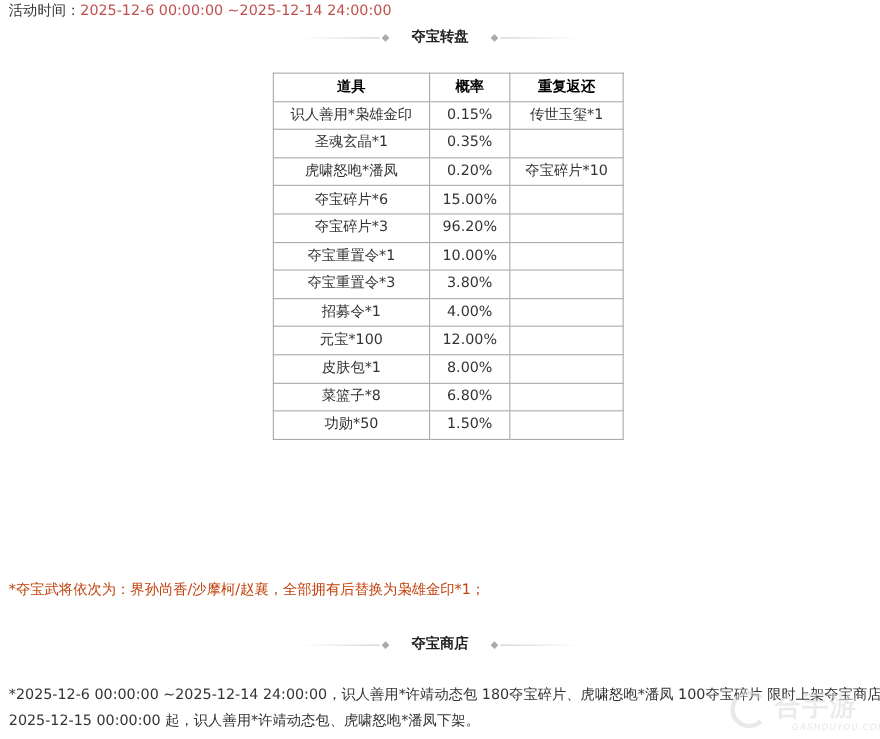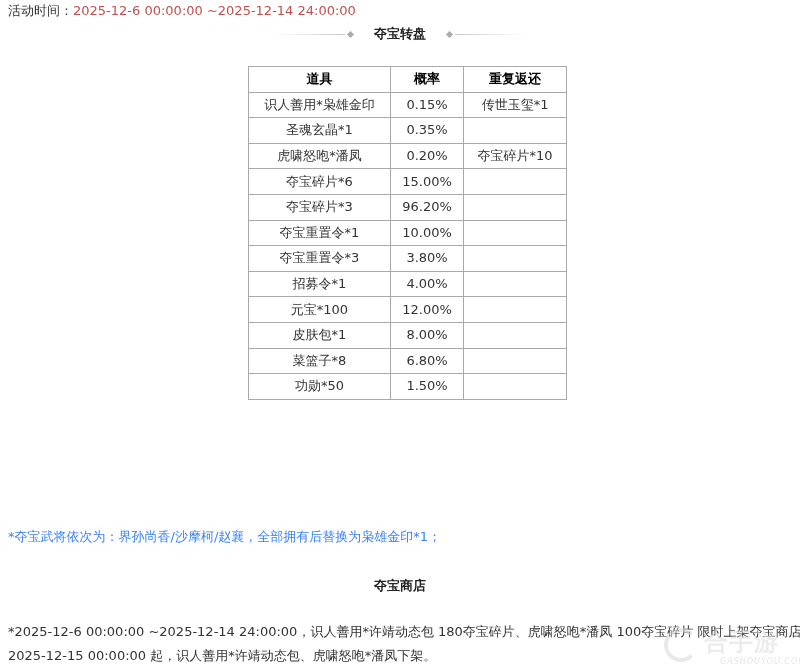--- a/index.html
+++ b/index.html
@@ -87,21 +87,21 @@
   }
   .col-item { width: 142px; }
   .col-rate { width: 71px; }
   .col-return { width: 102px; margin-top: 48px; }
   .note {
     position: absolute;
     left: 8px;
     top: 528px;
     line-height: 18px;
     font-size: 13px;
-    color: #3b82f6;
+    color: #c2410c;
     white-space: nowrap;
   }
   .shop-text {
     position: absolute;
     left: 8px;
     top: 620px;
     width: 792px;
     font-size: 13px;
     line-height: 24px;
     color: #333;
@@ -229,21 +229,21 @@
     <tr>
       <td>功勋*50</td>
       <td>1.50%</td>
       <td></td>
     </tr>
   </tbody>
 </table>
 
 <div class="note">*夺宝武将依次为：界孙尚香/沙摩柯/赵襄，全部拥有后替换为枭雄金印*1；</div>
 
-<div class="section-title" style="top:576px;flex-direction:column;">
+<div class="section-title" style="top:576px;">
   <span class="line"></span>
   <span class="dot"></span>
   <span class="text">夺宝商店</span>
   <span class="dot"></span>
   <span class="line right"></span>
 </div>
 
 <div class="shop-text">
   <p>*2025-12-6 00:00:00 ~2025-12-14 24:00:00，识人善用*许靖动态包 180夺宝碎片、虎啸怒咆*潘凤 100夺宝碎片 限时上架夺宝商店。</p>
   <p>2025-12-15 00:00:00 起，识人善用*许靖动态包、虎啸怒咆*潘凤下架。</p>

